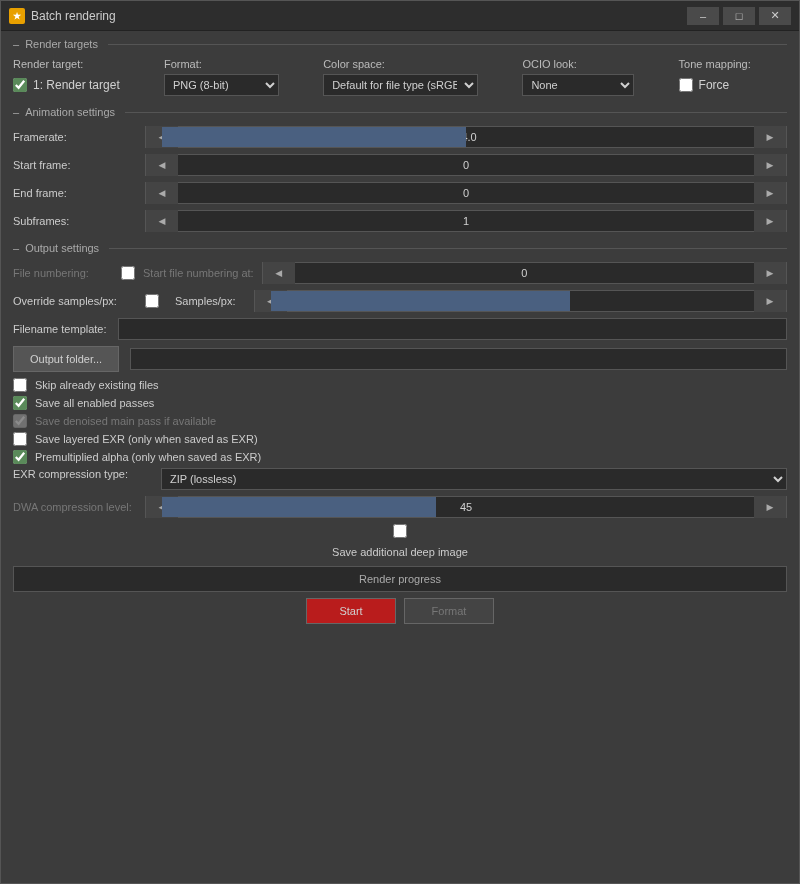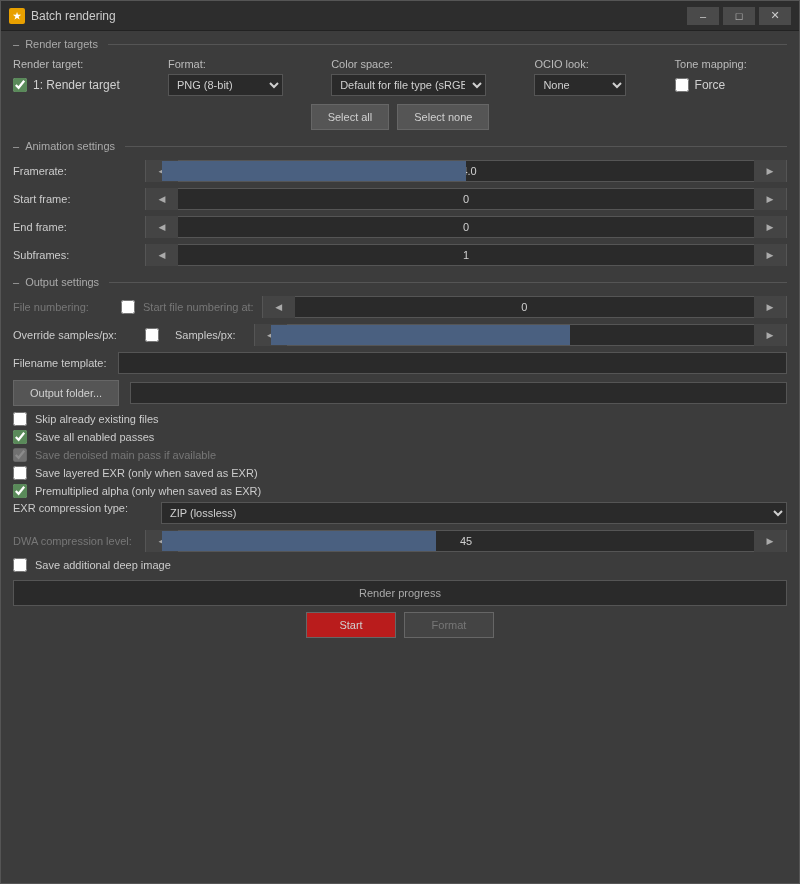--- a/index.html
+++ b/index.html
@@ -108,21 +108,21 @@
       background: #2a2a2a;
       border: 1px solid #555;
       color: #d0d0d0;
       padding: 2px 4px;
       font-size: 11px;
       height: 22px;
       cursor: pointer;
     }
     .select-format { width: 115px; }
     .select-colorspace { width: 155px; }
-    .select-ocio { width: 92px; }
+    .select-ocio { width: 112px; }
     .tone-mapping-group {
       display: flex;
       align-items: flex-start;
       gap: 6px;
     }
     .btn-row {
       display: flex;
       gap: 8px;
       justify-content: center;
       margin: 8px 0;
@@ -328,24 +328,20 @@
         </select>
         <select class="select-ocio">
           <option>None</option>
         </select>
         <div class="tone-mapping-group">
           <input type="checkbox" style="">
           <span>Force</span>
         </div>
       </div>
 
-      <div class="btn-row">
-        <button>Select all</button>
-        <button>Select none</button>
-      </div>
     </div>
 
     <div class="section">
       <div class="section-header">Animation settings</div>
 
       <div class="slider-row">
         <span class="slider-label">Framerate:</span>
         <div class="slider-container">
           <button class="slider-arrow">◀</button>
           <div class="slider-track">
@@ -471,21 +467,21 @@
         <div class="slider-container">
           <button class="slider-arrow">◀</button>
           <div class="slider-track">
             <div class="slider-fill" style="width:45%"></div>
           </div>
           <span class="slider-value">45</span>
           <button class="slider-arrow">▶</button>
         </div>
       </div>
 
-      <div class="checkbox-row" style="margin-bottom:6px;">
+      <div class="checkbox-row" style="margin-bottom:6px;flex-direction:column;">
         <input type="checkbox" style="">
         <span class="checkbox-label">Save additional deep image</span>
       </div>
 
       <div class="render-progress-bar">
         <span class="render-progress-label">Render progress</span>
       </div>
 
       <div class="bottom-buttons">
         <button class="btn-start">Start</button>

